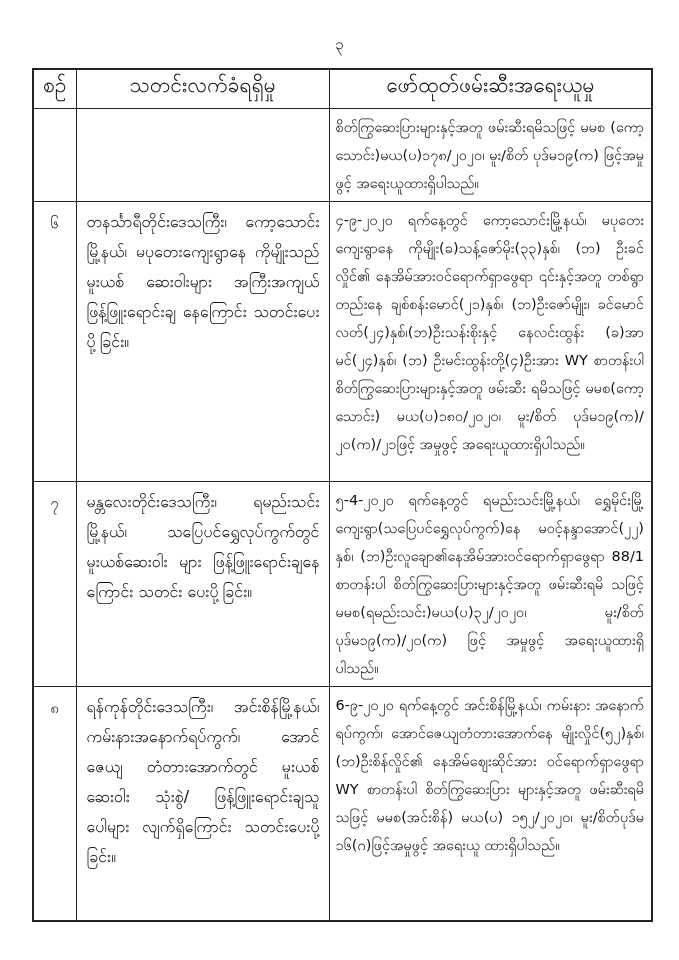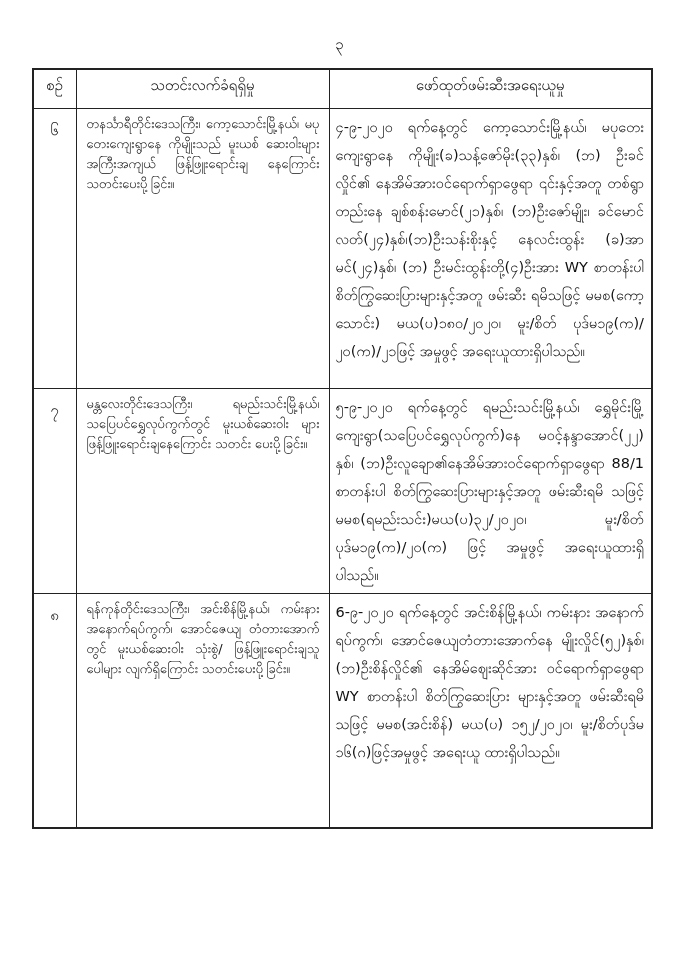--- a/index.html
+++ b/index.html
@@ -36,34 +36,34 @@
   }
   table.report-table td, table.report-table th {
     border: 1px solid #222222;
     vertical-align: top;
     font-weight: normal;
   }
   th.col-header {
     text-align: center;
     vertical-align: middle;
     font-weight: bold;
-    font-size: 15px;
+    font-size: 21px;
     height: 39px;
     padding: 4px 2px;
     line-height: 22px;
   }
   td.serial-cell {
     text-align: center;
     font-size: 15px;
     padding-top: 8px;
     line-height: 26px;
   }
   td.report-cell {
-    font-size: 13px;
-    line-height: 20px;
+    font-size: 16px;
+    line-height: 30px;
     padding: 5px 9px 4px 10px;
     text-align: justify;
   }
   td.action-cell {
     font-size: 14.5px;
     line-height: 28px;
     padding: 4px 7px 4px 6px;
     text-align: justify;
   }
   tr.row-partial  { height: 91px; }
@@ -85,29 +85,34 @@
       <col style="width:323px">
     </colgroup>
     <thead>
       <tr>
         <th class="col-header">စဉ်</th>
         <th class="col-header">သတင်းလက်ခံရရှိမှု</th>
         <th class="col-header">ဖော်ထုတ်ဖမ်းဆီးအရေးယူမှု</th>
       </tr>
     </thead>
     <tbody>
+      <tr class="row-partial">
+        <td class="serial-cell"></td>
+        <td class="report-cell"></td>
+        <td class="action-cell">စိတ်ကြွဆေးပြားများနှင့်အတူ ဖမ်းဆီးရမိသဖြင့် မမစ (ကော့သောင်း)မယ(ပ)၁၇၈/၂၀၂၀၊ မူး/စိတ် ပုဒ်မ၁၉(က) ဖြင့်အမှုဖွင့် အရေးယူထားရှိပါသည်။</td>
+      </tr>
       <tr class="row-6">
         <td class="serial-cell">၆</td>
         <td class="report-cell">တနင်္သာရီတိုင်းဒေသကြီး၊ ကော့သောင်းမြို့နယ်၊ မပုတေးကျေးရွာနေ ကိုမျိုးသည် မူးယစ် ဆေးဝါးများ အကြီးအကျယ် ဖြန့်ဖြူးရောင်းချ နေကြောင်း သတင်းပေးပို့ခြင်း။</td>
         <td class="action-cell">၄-၉-၂၀၂၀ ရက်နေ့တွင် ကော့သောင်းမြို့နယ်၊ မပုတေး ကျေးရွာနေ ကိုမျိုး(ခ)သန့်ဇော်မိုး(၃၃)နှစ်၊ (ဘ) ဦးခင်လှိုင်၏ နေအိမ်အားဝင်ရောက်ရှာဖွေရာ ၎င်းနှင့်အတူ တစ်ရွာတည်းနေ ချစ်စန်းမောင်(၂၁)နှစ်၊ (ဘ)ဦးဇော်မျိုး၊ ခင်မောင်လတ်(၂၄)နှစ်၊(ဘ)ဦးသန်းစိုးနှင့် နေလင်းထွန်း (ခ)အာမင်(၂၄)နှစ်၊ (ဘ) ဦးမင်းထွန်းတို့(၄)ဦးအား WY စာတန်းပါ စိတ်ကြွဆေးပြားများနှင့်အတူ ဖမ်းဆီး ရမိသဖြင့် မမစ(ကော့သောင်း) မယ(ပ)၁၈၀/၂၀၂၀၊ မူး/စိတ် ပုဒ်မ၁၉(က)/၂၀(က)/၂၁ဖြင့် အမှုဖွင့် အရေးယူထားရှိပါသည်။</td>
       </tr>
       <tr class="row-7">
         <td class="serial-cell">၇</td>
         <td class="report-cell">မန္တလေးတိုင်းဒေသကြီး၊ ရမည်းသင်းမြို့နယ်၊ သပြေပင်ရွှေလုပ်ကွက်တွင် မူးယစ်ဆေးဝါး များ ဖြန့်ဖြူးရောင်းချနေကြောင်း သတင်း ပေးပို့ခြင်း။</td>
-        <td class="action-cell">၅-၉-၂၀၂၀ ရက်နေ့တွင် ရမည်းသင်းမြို့နယ်၊ ရွှေမိုင်းမြို့ ကျေးရွာ(သပြေပင်ရွှေလုပ်ကွက်)နေ မဝင့်နန္ဒာအောင်(၂၂) နှစ်၊ (ဘ)ဦးလူချော၏နေအိမ်အားဝင်ရောက်ရှာဖွေရာ 88/1 စာတန်းပါ စိတ်ကြွဆေးပြားများနှင့်အတူ ဖမ်းဆီးရမိ သဖြင့် မမစ(ရမည်းသင်း)မယ(ပ)၃၂/၂၀၂၀၊ မူး/စိတ် ပုဒ်မ၁၉(က)/၂၀(က) ဖြင့် အမှုဖွင့် အရေးယူထားရှိ ပါသည်။</td>
+        <td class="action-cell">၅-4-၂၀၂၀ ရက်နေ့တွင် ရမည်းသင်းမြို့နယ်၊ ရွှေမိုင်းမြို့ ကျေးရွာ(သပြေပင်ရွှေလုပ်ကွက်)နေ မဝင့်နန္ဒာအောင်(၂၂) နှစ်၊ (ဘ)ဦးလူချော၏နေအိမ်အားဝင်ရောက်ရှာဖွေရာ 88/1 စာတန်းပါ စိတ်ကြွဆေးပြားများနှင့်အတူ ဖမ်းဆီးရမိ သဖြင့် မမစ(ရမည်းသင်း)မယ(ပ)၃၂/၂၀၂၀၊ မူး/စိတ် ပုဒ်မ၁၉(က)/၂၀(က) ဖြင့် အမှုဖွင့် အရေးယူထားရှိ ပါသည်။</td>
       </tr>
       <tr class="row-8">
         <td class="serial-cell">၈</td>
         <td class="report-cell">ရန်ကုန်တိုင်းဒေသကြီး၊ အင်းစိန်မြို့နယ်၊ ကမ်းနားအနောက်ရပ်ကွက်၊ အောင်ဇေယျ တံတားအောက်တွင် မူးယစ်ဆေးဝါး သုံးစွဲ/ ဖြန့်ဖြူးရောင်းချသူပေါများ လျက်ရှိကြောင်း သတင်းပေးပို့ခြင်း။</td>
         <td class="action-cell">6-၉-၂၀၂၀ ရက်နေ့တွင် အင်းစိန်မြို့နယ်၊ ကမ်းနား အနောက်ရပ်ကွက်၊ အောင်ဇေယျတံတားအောက်နေ မျိုးလှိုင်(၅၂)နှစ်၊ (ဘ)ဦးစိန်လှိုင်၏ နေအိမ်ဈေးဆိုင်အား ဝင်ရောက်ရှာဖွေရာ WY စာတန်းပါ စိတ်ကြွဆေးပြား များနှင့်အတူ ဖမ်းဆီးရမိသဖြင့် မမစ(အင်းစိန်) မယ(ပ) ၁၅၂/၂၀၂၀၊ မူး/စိတ်ပုဒ်မ ၁၆(ဂ)ဖြင့်အမှုဖွင့် အရေးယူ ထားရှိပါသည်။</td>
       </tr>
     </tbody>
   </table>
 
 </div>

